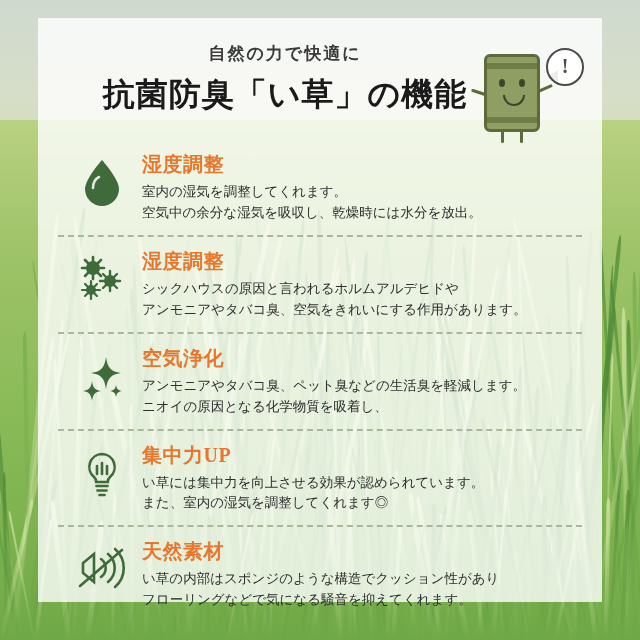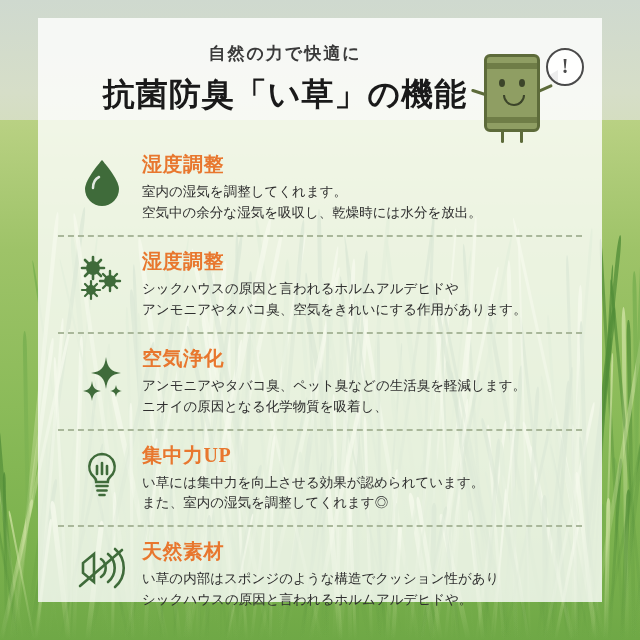--- a/index.html
+++ b/index.html
@@ -637,20 +637,20 @@
               <path d="M34 10 a18 18 0 0 1 0 28"></path>
               <path d="M41 5 a25 25 0 0 1 0 38"></path>
               <line x1="6" y1="42" x2="48" y2="6"></line>
             </g>
           </svg>
         </div>
         <div class="feature-text">
           <div class="feature-title">天然素材</div>
           <div class="feature-desc">
             <div>い草の内部はスポンジのような構造でクッション性があり</div>
-            <div>シックハウスの原因と言われるホルムアルデヒドや。</div>
+            <div>フローリングなどで気になる騒音を抑えてくれます。</div>
           </div>
         </div>
       </div>
 
     </div>
   </div>
 </div>
 
 </body></html>

